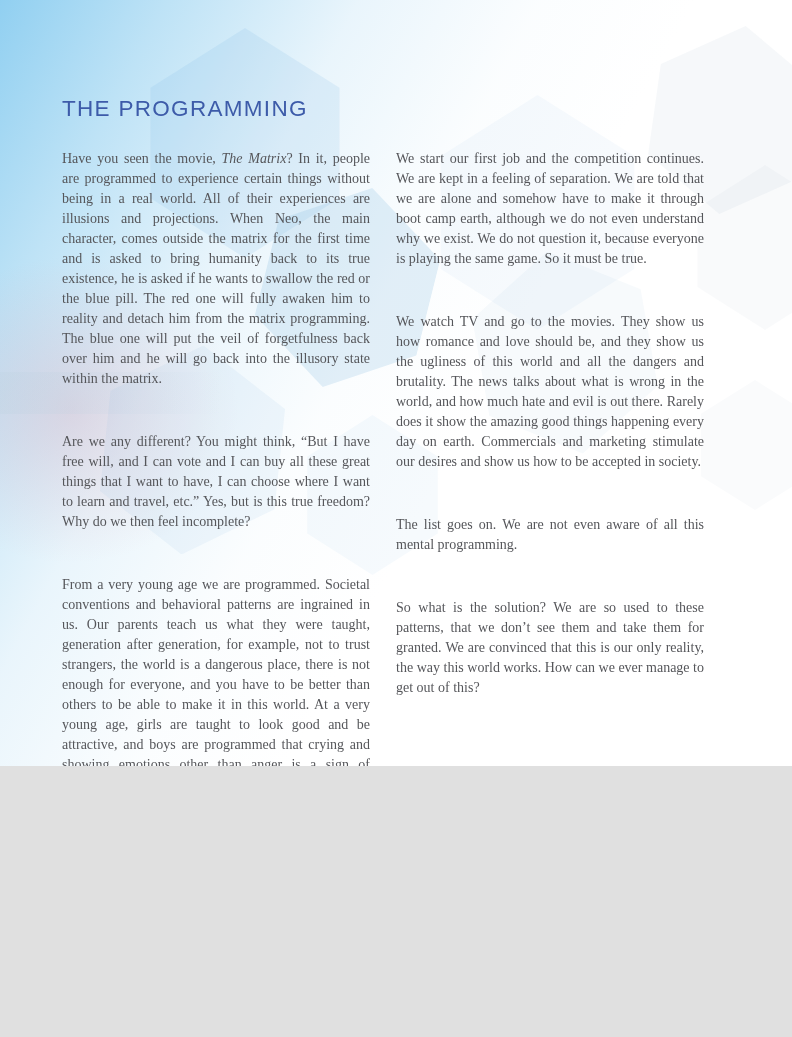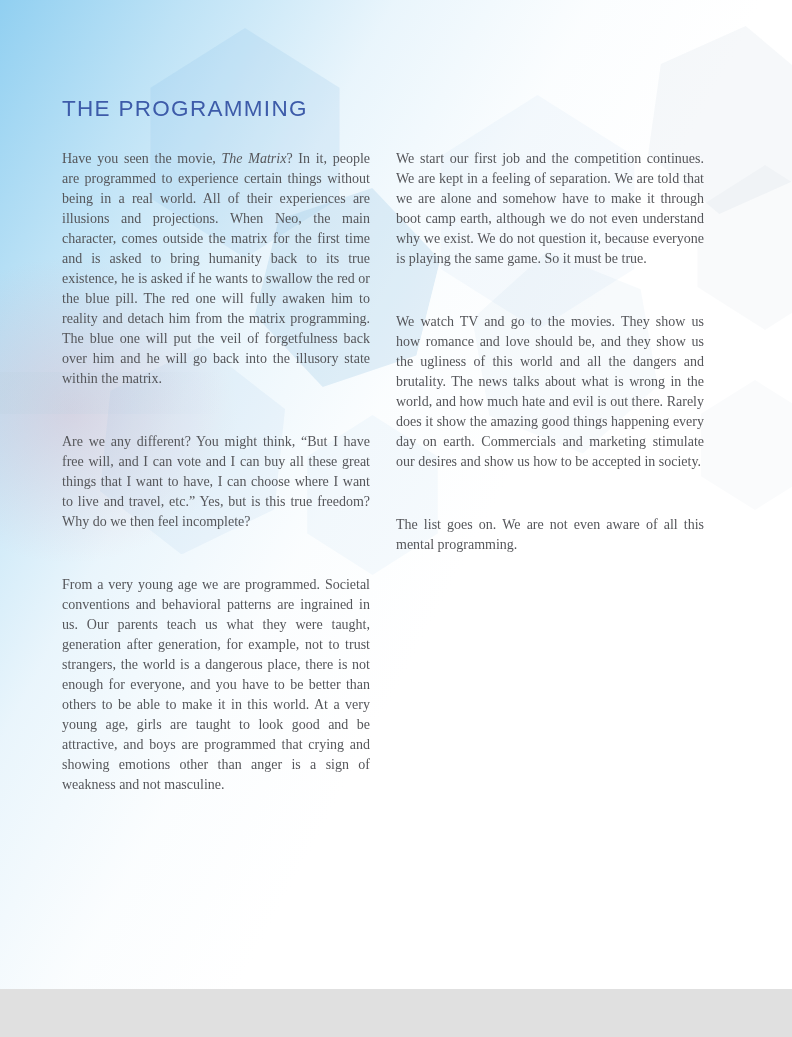--- a/index.html
+++ b/index.html
@@ -1,20 +1,20 @@
 <!DOCTYPE html>
 <html style="--title-color: #3d5ba9; --body-color: #55565a; --page-num-color: #39393b; --brand-color: #8b8c90;"><head>
 <meta charset="utf-8">
 <style>
   * { box-sizing: border-box; }
   html, body { margin: 0; padding: 0; background: #e0e0e0; }
   .page {
     position: relative;
     width: 792px;
-    height: 989px;
+    height: 766px;
     margin: 0 auto;
     background: #ffffff;
     overflow: hidden;
     font-family: "Liberation Serif", serif;
   }
   
   .bg-grad {
     position: absolute; inset: 0;
     background:
       linear-gradient(118deg,
@@ -89,27 +89,28 @@
   <div class="hex hex-6"></div>
   <div class="hex hex-7"></div>
   <div class="hex hex-8"></div>
   <div class="hex hex-9"></div>
 
   <h1 class="title">THE PROGRAMMING</h1>
 
   <div class="columns">
     <div class="col" id="col-left">
         <p class="para"><span>Have you seen the movie, </span><em>The Matrix</em><span>? In it, people are programmed to experience certain things without being in a real world. All of their experiences are illusions and projections. When Neo, the main character, comes outside the matrix for the first time and is asked to bring humanity back to its true existence, he is asked if he wants to swallow the red or the blue pill. The red one will fully awaken him to reality and detach him from the matrix programming. The blue one will put the veil of forgetfulness back over him and he will go back into the illusory state within the matrix.</span></p>
-        <p class="para"><span>Are we any different? You might think, “But I have free will, and I can vote and I can buy all these great things that I want to have, I can choose where I want to live and travel, etc.” Yes, but is this true freedom? Why do we then feel incomplete?</span></p>
+        <p class="para"><span>Are we any different? You might think, “But I have free will, and I can vote and I can buy all these great things that I want to have, I can choose where I want to learn and travel, etc.” Yes, but is this true freedom? Why do we then feel incomplete?</span></p>
         <p class="para"><span>From a very young age we are programmed. Societal conventions and behavioral patterns are ingrained in us. Our parents teach us what they were taught, generation after generation, for example, not to trust strangers, the world is a dangerous place, there is not enough for everyone, and you have to be better than others to be able to make it in this world. At a very young age, girls are taught to look good and be attractive, and boys are programmed that crying and showing emotions other than anger is a sign of weakness and not masculine.</span></p>
       </div>
     <div class="col" id="col-right">
         <p class="para"><span>We start our first job and the competition continues. We are kept in a feeling of separation. We are told that we are alone and somehow have to make it through boot camp earth, although we do not even understand why we exist. We do not question it, because everyone is playing the same game. So it must be true.</span></p>
         <p class="para"><span>We watch TV and go to the movies. They show us how romance and love should be, and they show us the ugliness of this world and all the dangers and brutality. The news talks about what is wrong in the world, and how much hate and evil is out there. Rarely does it show the amazing good things happening every day on earth. Commercials and marketing stimulate our desires and show us how to be accepted in society.</span></p>
         <p class="para"><span>The list goes on. We are not even aware of all this mental programming.</span></p>
+        <p class="para"><span>So what is the solution? We are so used to these patterns, that we don’t see them and take them for granted. We are convinced that this is our only reality, the way this world works. How can we ever manage to get out of this?</span></p>
       </div>
   </div>
 
   <div class="footer">
     <span class="pagenum">20</span>
     <span class="brand">Heartfulness</span>
   </div>
 
 </div>
 

